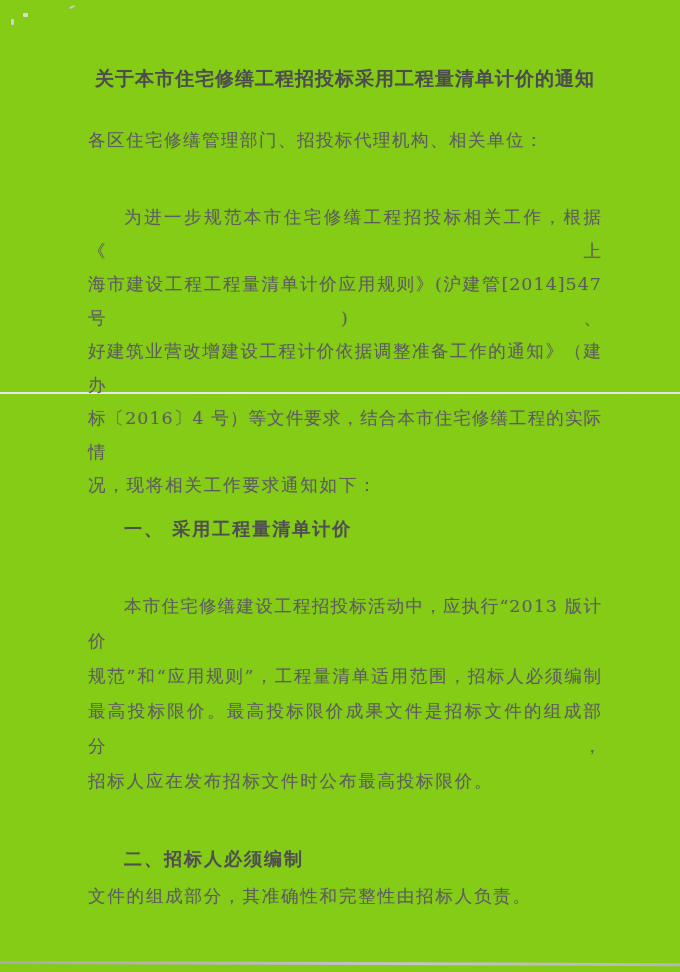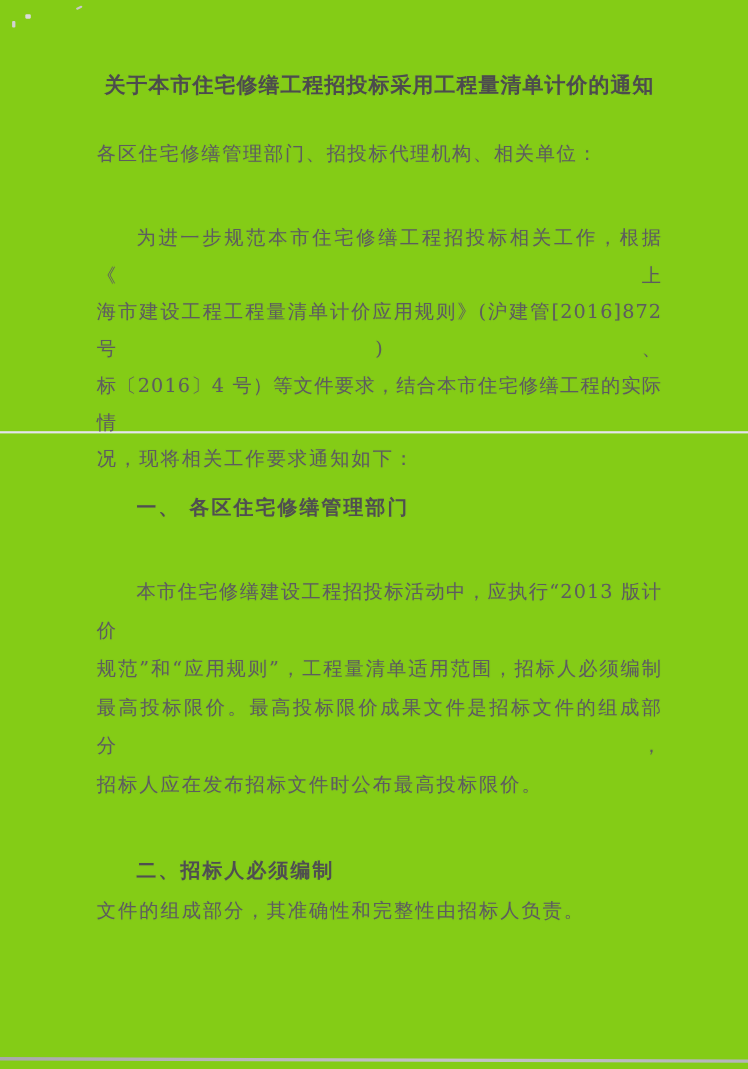--- a/index.html
+++ b/index.html
@@ -108,26 +108,27 @@
   <div class="paper-edge"></div>
 
   <div class="content">
 
     <h1 class="doc-title">关于本市住宅修缮工程招投标采用工程量清单计价的通知</h1>
 
     <p class="salutation">各区住宅修缮管理部门、招投标代理机构、相关单位：</p>
 
     <div class="para intro">
       <div class="line fill indent">为进一步规范本市住宅修缮工程招投标相关工作，根据《上</div>
-      <div class="line fill">海市建设工程工程量清单计价应用规则》(沪建管[2016]872 号)、</div>
+      <div class="line fill">海市建设工程工程量清单计价应用规则》(沪建管[2014]547 号)、</div>
+      <div class="line fill">好建筑业营改增建设工程计价依据调整准备工作的通知》（建办</div>
       <div class="line fill">标〔2016〕4 号）等文件要求，结合本市住宅修缮工程的实际情</div>
       <div class="line">况，现将相关工作要求通知如下：</div>
     </div>
 
-    <div class="heading h1">一、 各区住宅修缮管理部门</div>
+    <div class="heading h1">一、 采用工程量清单计价</div>
 
     <div class="para sec1body">
       <div class="line fill indent">本市住宅修缮建设工程招投标活动中，应执行“2013 版计价</div>
       <div class="line fill">规范”和“应用规则”，工程量清单适用范围，招标人必须编制</div>
       <div class="line fill">最高投标限价。最高投标限价成果文件是招标文件的组成部分，</div>
       <div class="line">招标人应在发布招标文件时公布最高投标限价。</div>
     </div>
 
     <div class="heading h2">二、招标人必须编制</div>
 

